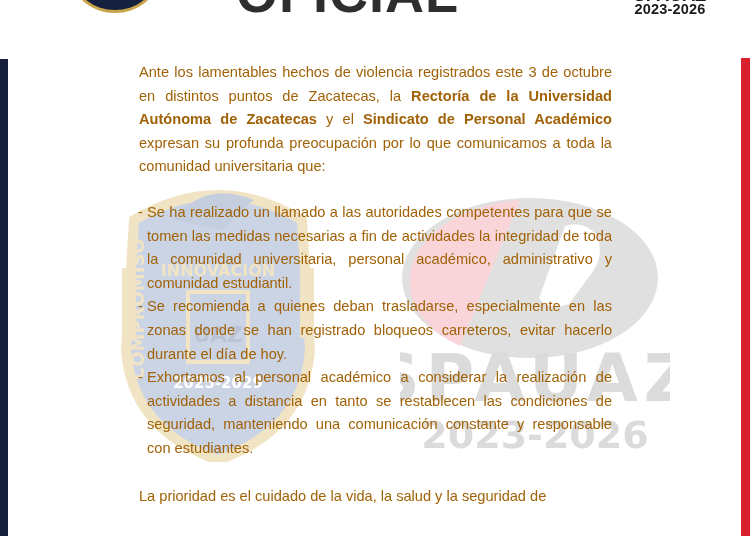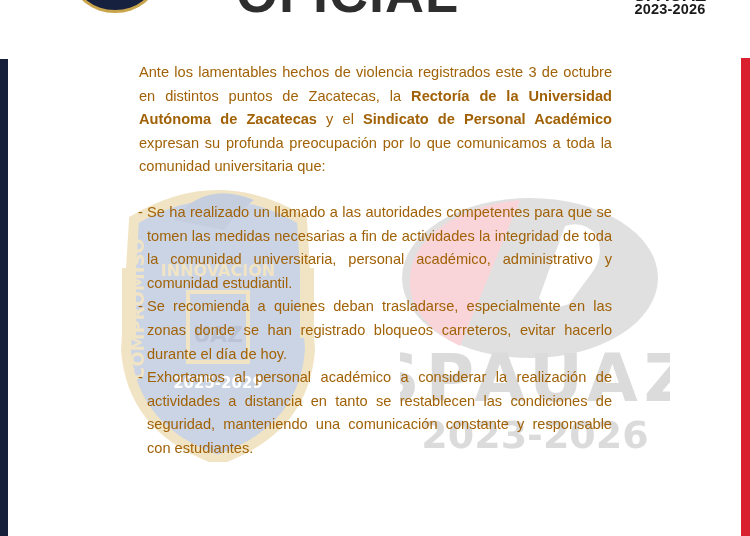--- a/index.html
+++ b/index.html
@@ -108,14 +108,15 @@
       <li>
         <span class="dash">-</span>
         <span class="txt">Se recomienda a quienes deban trasladarse, especialmente en las zonas donde se han registrado bloqueos carreteros, evitar hacerlo durante el día de hoy.</span>
       </li>
       <li>
         <span class="dash">-</span>
         <span class="txt">Exhortamos al personal académico a considerar la realización de actividades a distancia en tanto se restablecen las condiciones de seguridad, manteniendo una comunicación constante y responsable con estudiantes.</span>
       </li>
     </ul>
 
+    <p class="p-closing">La prioridad es el cuidado de la vida, la salud y la seguridad de</p>
   </div>
 </div>
 
 </body></html>

